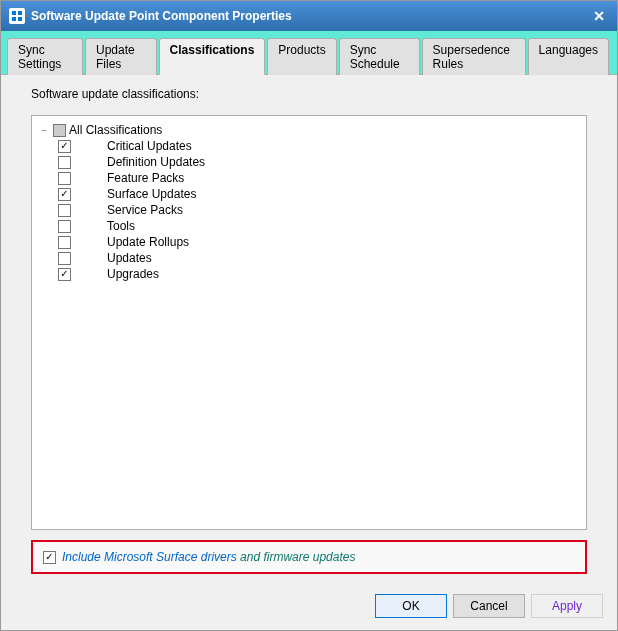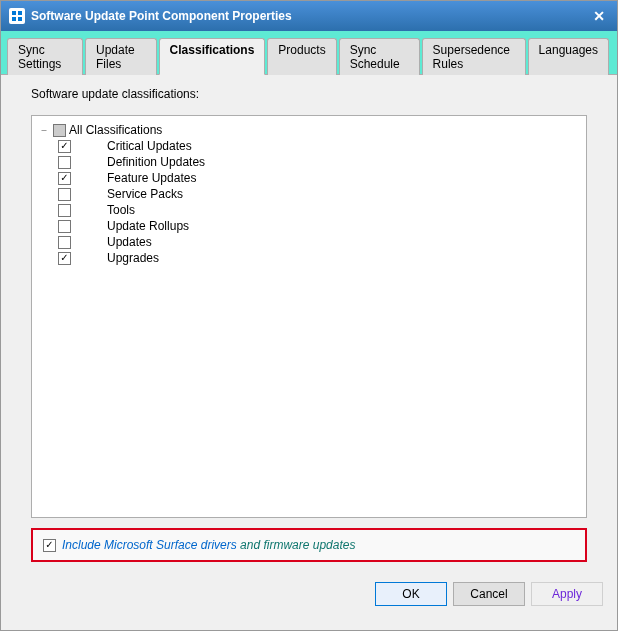--- a/index.html
+++ b/index.html
@@ -165,21 +165,21 @@
       font-size: 12px;
       color: #000;
     }
     .surface-label span {
       color: #0066cc;
       font-style: italic;
     }
     .footer {
       display: flex;
       justify-content: flex-end;
-      padding: 8px 14px 24px 14px;
+      padding: 8px 14px 12px 14px;
       gap: 6px;
       flex-shrink: 0;
     }
     .btn {
       min-width: 72px;
       height: 24px;
       padding: 0 14px;
       border: 1px solid #adadad;
       background: #e1e1e1;
       font-size: 12px;
@@ -241,22 +241,26 @@
 
         <div class="tree-item indent">
           <div class="checkbox checked"></div>
           <span class="item-label">Critical Updates</span>
         </div>
         <div class="tree-item indent">
           <div class="checkbox"></div>
           <span class="item-label">Definition Updates</span>
         </div>
         <div class="tree-item indent">
+          <div class="checkbox"></div>
+          <span class="item-label">Feature Packs</span>
+        </div>
+        <div class="tree-item indent">
           <div class="checkbox checked"></div>
-          <span class="item-label">Feature Updates</span>
+          <span class="item-label">Surface Updates</span>
         </div>
         <div class="tree-item indent">
           <div class="checkbox"></div>
           <span class="item-label">Service Packs</span>
         </div>
         <div class="tree-item indent">
           <div class="checkbox"></div>
           <span class="item-label">Tools</span>
         </div>
         <div class="tree-item indent">

